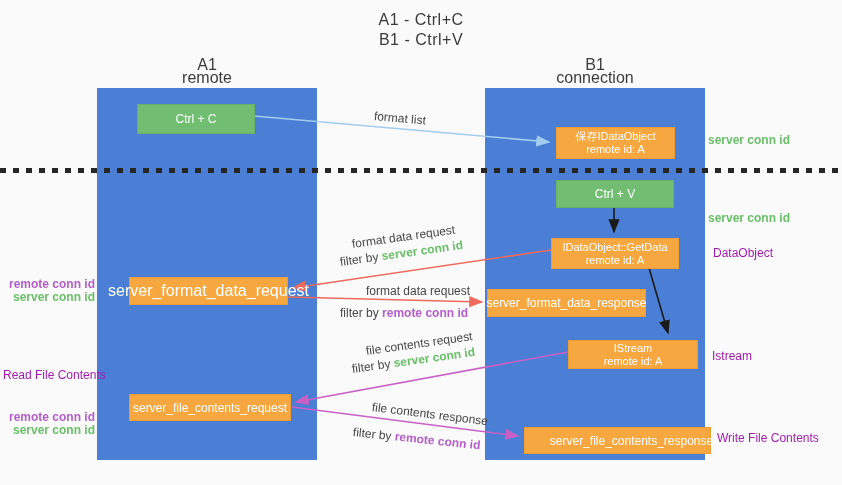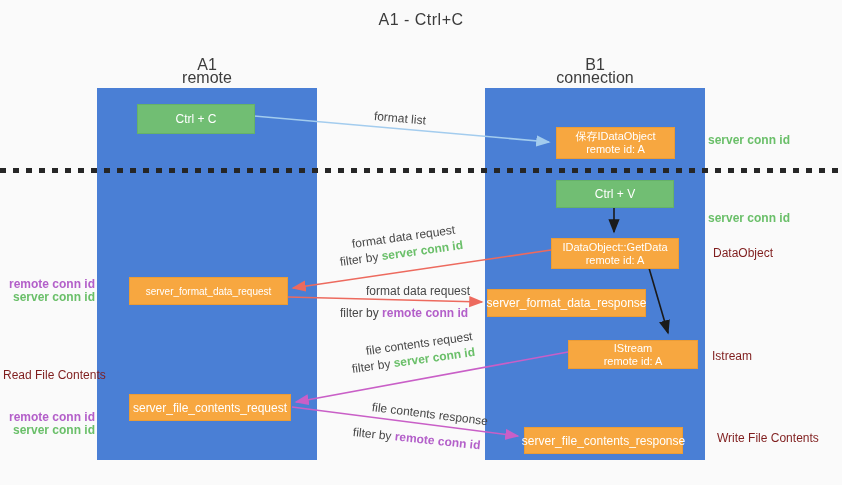--- a/index.html
+++ b/index.html
@@ -20,31 +20,32 @@
         color:#fff;text-align:center;}
   .node .l1{font-size:11px;line-height:13px;}
   .node .l2{font-size:11px;line-height:13px;text-align:center;}
   .node.single{font-size:12px;}
   .box-green{background:#71be73;border:1px solid #66b268;}
   .box-orange{background:#f7a740;border:1px solid #eb9c36;}
 
   .arrow-label{position:absolute;font-size:12px;color:#474747;white-space:nowrap;transform-origin:left center;}
   .green-text{color:#6abf69;font-weight:bold;}
   .purple-text{color:#b35fc9;font-weight:bold;}
-  .side-label{position:absolute;font-size:12px;color:#7f1d1d;white-space:nowrap;}
+  .side-label{position:absolute;font-size:12px;color:#a21caf;white-space:nowrap;}
   .side-green{position:absolute;font-size:12px;font-weight:bold;color:#6abf69;white-space:nowrap;}
   .conn-ids{position:absolute;left:0;width:95px;text-align:right;font-size:12px;font-weight:bold;line-height:13px;}
 </style>
 </head>
 <body>
 
 <div id="canvas">
 
   <div class="title">
     <div>A1 - Ctrl+C</div>
+    <div>B1 - Ctrl+V</div>
   </div>
 
   <div class="lane-header" style="left:97px;top:58px;width:220px;">
     <div>A1</div>
     <div>remote</div>
   </div>
   <div class="lane-header" style="left:485px;top:58px;width:220px;">
     <div>B1</div>
     <div>connection</div>
   </div>
@@ -73,21 +74,21 @@
     <line x1="614" y1="208" x2="614" y2="232" stroke="#1a1a1a" stroke-width="1.6" marker-end="url(#m-black)"></line>
     <line x1="551" y1="250" x2="293" y2="288" stroke="#ed6a5e" stroke-width="1.6" marker-end="url(#m-red)"></line>
     <line x1="288" y1="297" x2="482" y2="302" stroke="#ed6a5e" stroke-width="1.6" marker-end="url(#m-red)"></line>
     <line x1="649" y1="268" x2="668" y2="333" stroke="#1a1a1a" stroke-width="1.6" marker-end="url(#m-black)"></line>
     <line x1="568" y1="352" x2="296" y2="402" stroke="#c95fc7" stroke-width="1.6" marker-end="url(#m-magenta)"></line>
     <line x1="292" y1="407" x2="518" y2="436" stroke="#c95fc7" stroke-width="1.6" marker-end="url(#m-magenta)"></line>
   </svg>
 
   <div class="node box-green single" style="left:137px;top:104px;width:116px;height:28px;">Ctrl + C</div>
 
-  <div class="node box-orange single" style="left:129px;top:277px;width:157px;height:26px;font-size:10px;">server_format_data_request</div>
+  <div class="node box-orange single" style="left:129px;top:277px;width:157px;height:26px;font-size:16px;">server_format_data_request</div>
 
   <div class="node box-orange single" style="left:129px;top:394px;width:160px;height:25px;font-size:12px;">server_file_contents_request</div>
 
   <div class="node box-orange" style="left:556px;top:127px;width:117px;height:30px;">
     <div class="l1">保存IDataObject</div>
     <div class="l2">remote id: A</div>
   </div>
 
   <div class="node box-green single" style="left:556px;top:180px;width:116px;height:26px;">Ctrl + V</div>
 
@@ -96,21 +97,21 @@
     <div class="l2">remote id: A</div>
   </div>
 
   <div class="node box-orange single" style="left:487px;top:289px;width:157px;height:26px;font-size:12px;">server_format_data_response</div>
 
   <div class="node box-orange" style="left:568px;top:340px;width:128px;height:27px;">
     <div class="l1">IStream</div>
     <div class="l2">remote id: A</div>
   </div>
 
-  <div class="node box-orange single" style="left:524px;top:427px;width:157px;height:25px;font-size:12px;">server_file_contents_response</div>
+  <div class="node box-orange single" style="left:524px;top:427px;width:157px;height:25px;font-size:12px;padding-left:28px;">server_file_contents_response</div>
 
   <div class="arrow-label" style="left:374px;top:109px;transform:rotate(5deg);">format list</div>
 
   <div class="arrow-label" style="left:352px;top:237px;transform:rotate(-8deg);">format data request</div>
   <div class="arrow-label" style="left:340px;top:255px;transform:rotate(-8deg);">
     <span>filter by</span>
     <span class="green-text">server conn id</span>
   </div>
 
   <div class="arrow-label" style="left:366px;top:284px;">format data request</div>

